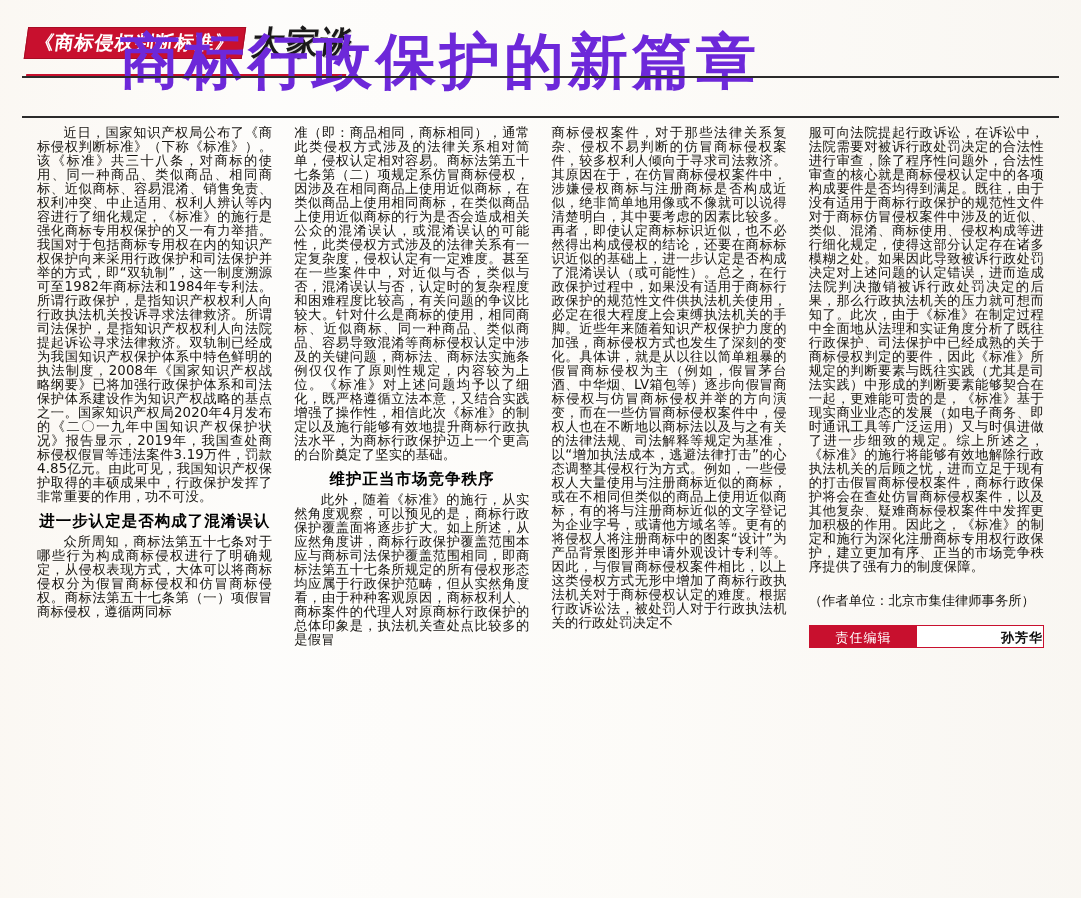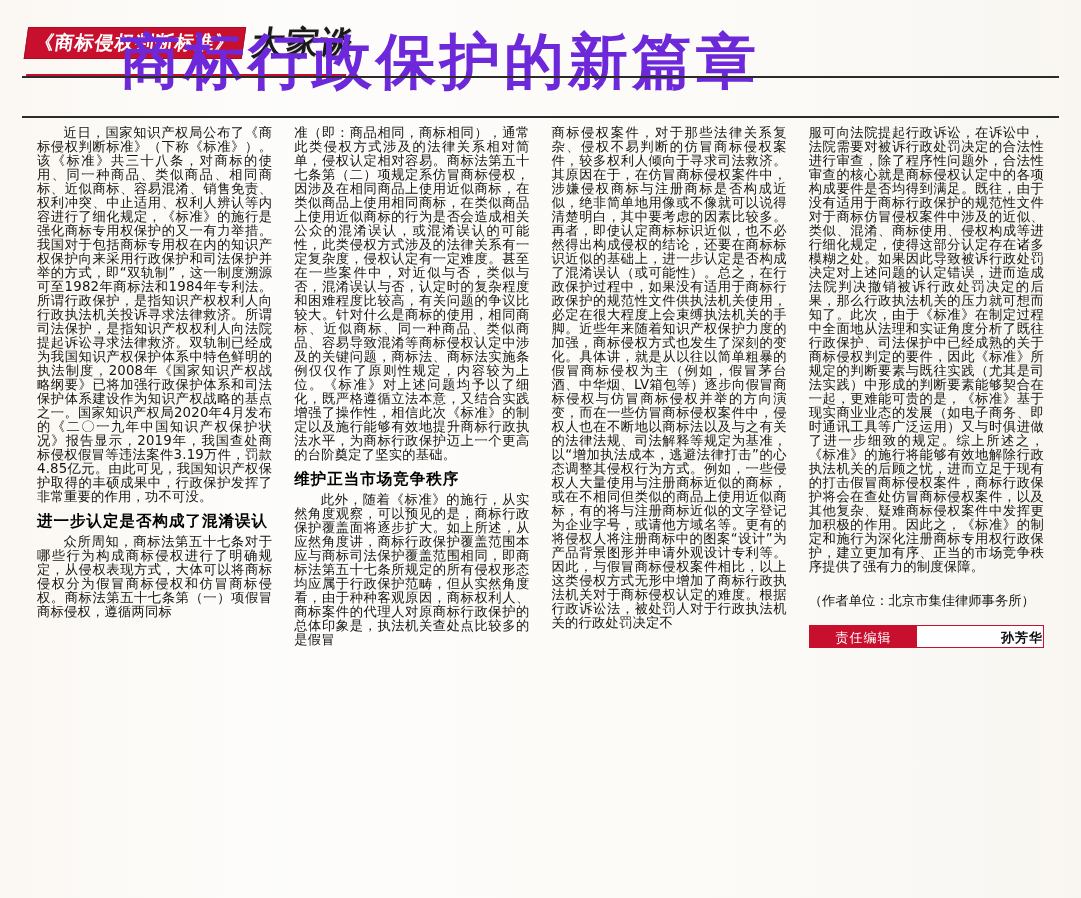--- a/index.html
+++ b/index.html
@@ -162,20 +162,21 @@
   }
   p.body.indent { text-indent: 2em; }
   h2.subhead {
     font-family: "DejaVu Sans", "Liberation Sans", sans-serif;
     font-weight: bold;
     font-size: 15.5px;
     line-height: 22px;
     margin: 6px 0 3px 0;
     letter-spacing: 1px;
     color: #000;
+    text-align: center;
   }
   .author-note {
     font-size: 13.3px;
     line-height: 22.1px;
     text-align: justify;
     margin-top: 16px;
     color: #15130f;
   }
 
   

